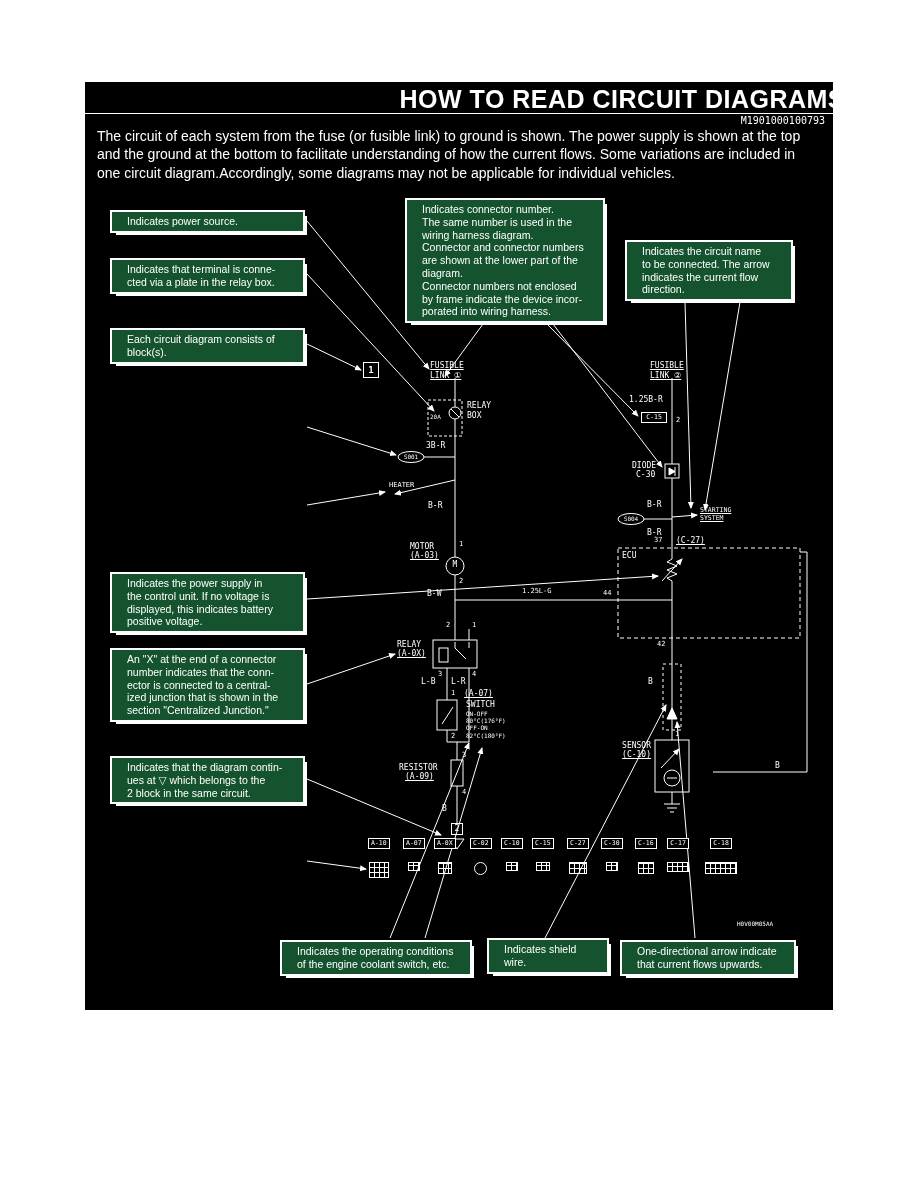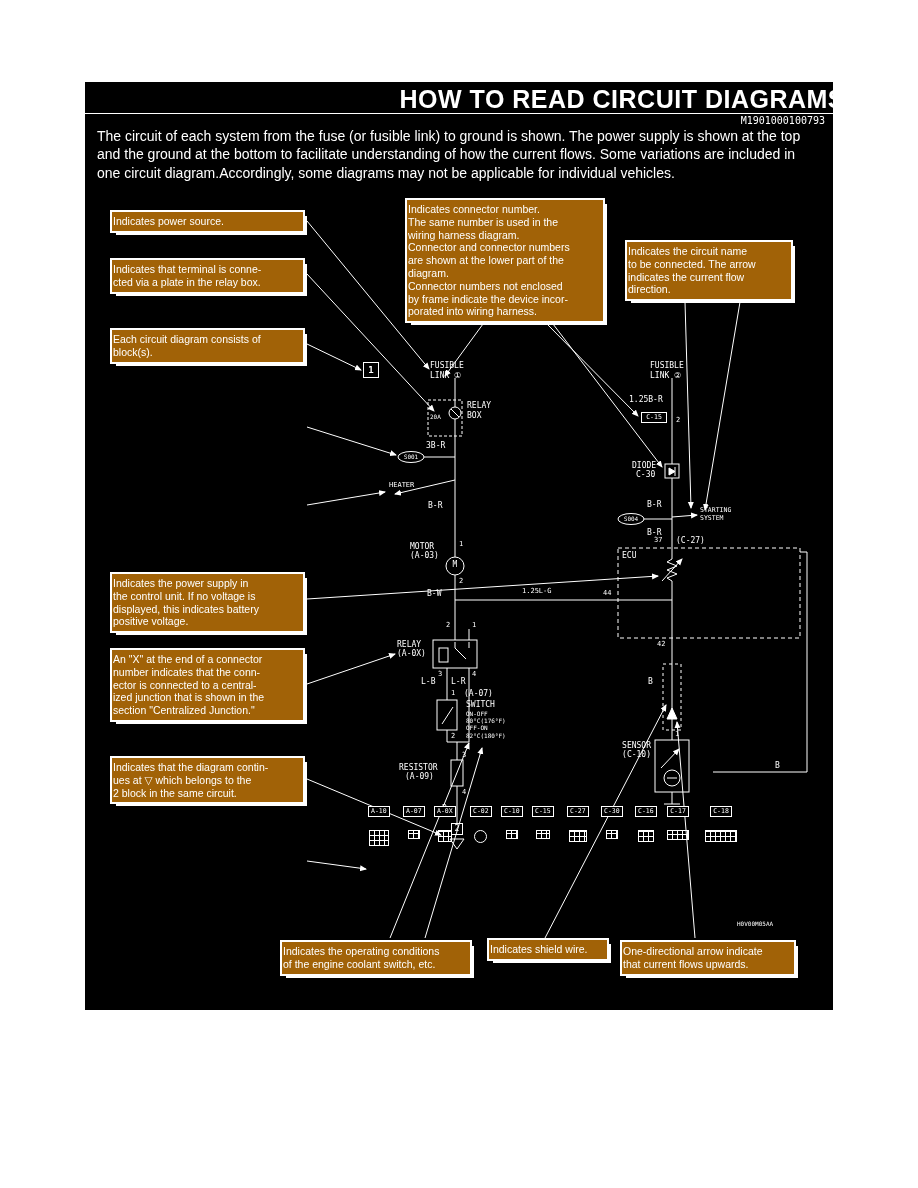--- a/index.html
+++ b/index.html
@@ -3,30 +3,30 @@
 <meta charset="utf-8">
 <style>
   *{box-sizing:border-box;margin:0;padding:0}
   html,body{width:918px;height:1188px;background:#fff;font-family:"Liberation Sans",sans-serif}
   .page{position:relative;width:918px;height:1188px;background:#fff;overflow:hidden}
   .panel{position:absolute;left:85px;top:82px;width:748px;height:928px;background:#000;color:#fff;overflow:hidden}
   .title{position:absolute;top:3px;left:12px;width:100%;text-align:right;font-size:25px;font-weight:bold;letter-spacing:.5px}
   .rule{position:absolute;top:31px;left:0;width:100%;height:1px;background:#fff}
   .docnum{position:absolute;top:33px;right:8px;font:10px "DejaVu Sans Mono",monospace}
   .intro{position:absolute;top:45px;left:12px;width:724px;font-size:14px;line-height:1.32}
-  .callout{position:absolute;background:#a16207;border:2px solid #fff;box-shadow:4px 4px 0 -2px #fff;
-           color:#fff;font:10.5px/1.22 "Liberation Sans",sans-serif;padding:3px 1px;white-space:pre-line;z-index:3}
+  .callout{position:absolute;background:#14532d;border:2px solid #fff;box-shadow:4px 4px 0 -2px #fff;
+           color:#fff;font:10.5px/1.22 "Liberation Sans",sans-serif;padding:3px 15px;white-space:pre-line;z-index:3}
   .wires{position:absolute;left:0;top:0;width:748px;height:928px;z-index:1}
   .dl{position:absolute;color:#fff;font:8px/1.2 "DejaVu Sans Mono","DejaVu Sans",monospace;white-space:pre-line;z-index:2}
   .s7{font-size:7px}.s65{font-size:6.5px}.s6{font-size:6px}
-  .ul{}
+  .ul{text-decoration:underline}
   .ctr{text-align:center}.tar{text-align:right}
   .dlbox{border:1px solid #fff;text-align:center}
   .figcode{position:absolute;color:#fff;font:bold 11px "Liberation Sans",sans-serif;z-index:2}
-  .conn{position:absolute;top:724px;display:flex;flex-direction:column;align-items:center;gap:13px;z-index:2}
+  .conn{position:absolute;top:756px;display:flex;flex-direction:column;align-items:center;gap:13px;z-index:2}
   .clabel{border:1px solid #fff;padding:0 2px;font:6.5px/9px "DejaVu Sans Mono",monospace;color:#fff;background:#000}
   .cgrid{border:1px solid #fff;background-image:
      repeating-linear-gradient(90deg,transparent 0,transparent 4px,#fff 4px,#fff 5px),
      repeating-linear-gradient(0deg,transparent 0,transparent 4px,#fff 4px,#fff 5px)}
   .cround{border:1px solid #fff;border-radius:50%}
 </style>
 </head>
 <body>
 
 <div class="page">

